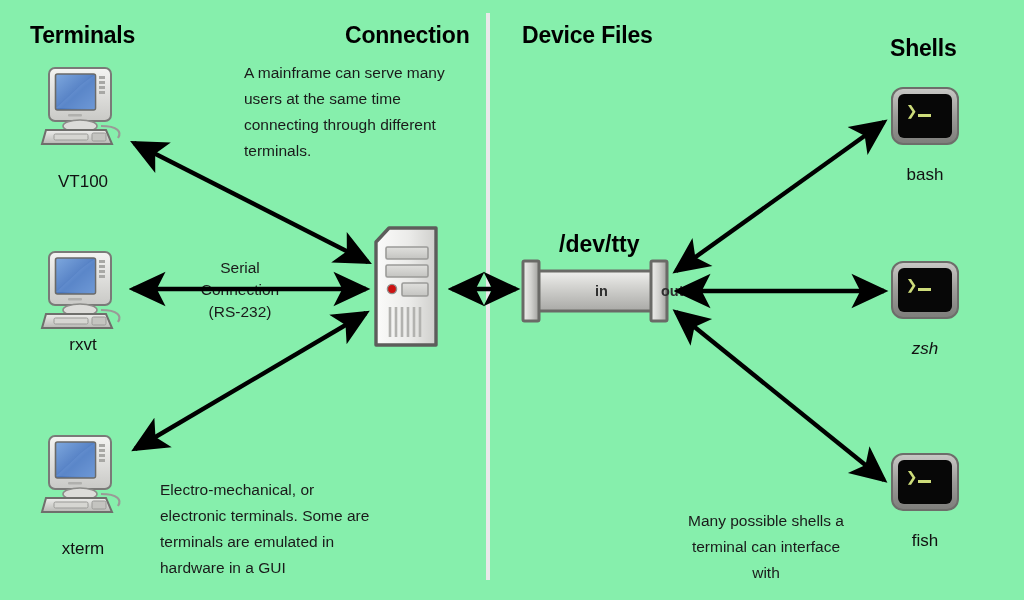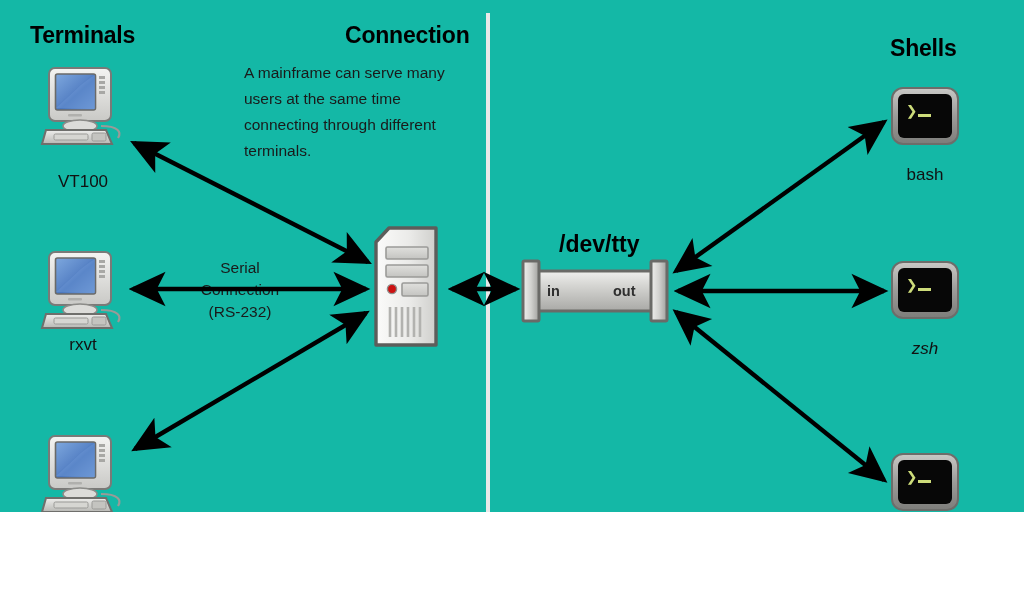--- a/index.html
+++ b/index.html
@@ -8,22 +8,22 @@
     padding: 0;
     background: #ffffff;
   }
   body {
     font-family: "Liberation Sans", sans-serif;
     color: #111111;
   }
   #canvas {
     position: relative;
     width: 1024px;
-    height: 512px;
-    background: #14b8a6;
+    height: 600px;
+    background: #86efac;
     overflow: hidden;
   }
   .abs { position: absolute; }
 
   
   .col-header {
     font-size: 23px;
     font-weight: bold;
     letter-spacing: -0.2px;
     color: #000000;
@@ -67,20 +67,21 @@
     font-size: 23px;
     font-weight: bold;
     color: #000;
     white-space: nowrap;
   }
   .pipe-io {
     position: absolute;
     font-size: 14.5px;
     font-weight: bold;
     color: #2f2f2f;
+    margin-left: 48px;
   }
 
   
   #arrows {
     position: absolute;
     left: 0; top: 0;
     width: 1024px; height: 600px;
     pointer-events: none;
   }
 </style>
@@ -88,27 +89,30 @@
 <body>
 
 <div id="canvas">
 
   <div class="abs divider" style="left:486px; top:13px; height:567px;"></div>
 
   <div class="abs col-header" style="left:30px; top:22px;">Terminals</div>
 
   <div class="abs col-header" style="left:345px; top:22px;">Connection</div>
 
+  <div class="abs col-header" style="left:522px; top:22px;">Device Files</div>
 
   <div class="abs col-header" style="left:890px; top:35px;">Shells</div>
 
   <div class="abs note" style="left:244px; top:60px; width:228px;">A mainframe can serve many users at the same time connecting through different terminals.</div>
 
 
-
+  <div class="abs note" style="left:160px; top:477px; width:212px;">Electro-mechanical, or electronic terminals. Some are terminals are emulated in hardware in a GUI</div>
+
+  <div class="abs note center" style="left:676px; top:508px; width:180px;">Many possible shells a terminal can interface with</div>
 
   <div class="abs note center" style="left:185px; top:255px; width:110px;">Serial</div>
   <div class="abs note center" style="left:175px; top:277px; width:130px;">Connection</div>
   <div class="abs note center" style="left:185px; top:299px; width:110px;">(RS-232)</div>
 
   <div class="abs" style="left:40px; top:66px;">
     <svg class="crt" viewBox="0 0 86 82">
       <defs>
         <linearGradient id="scr1" x1="0" y1="0" x2="1" y2="1">
           <stop offset="0%" stop-color="#7ea8de"></stop>

